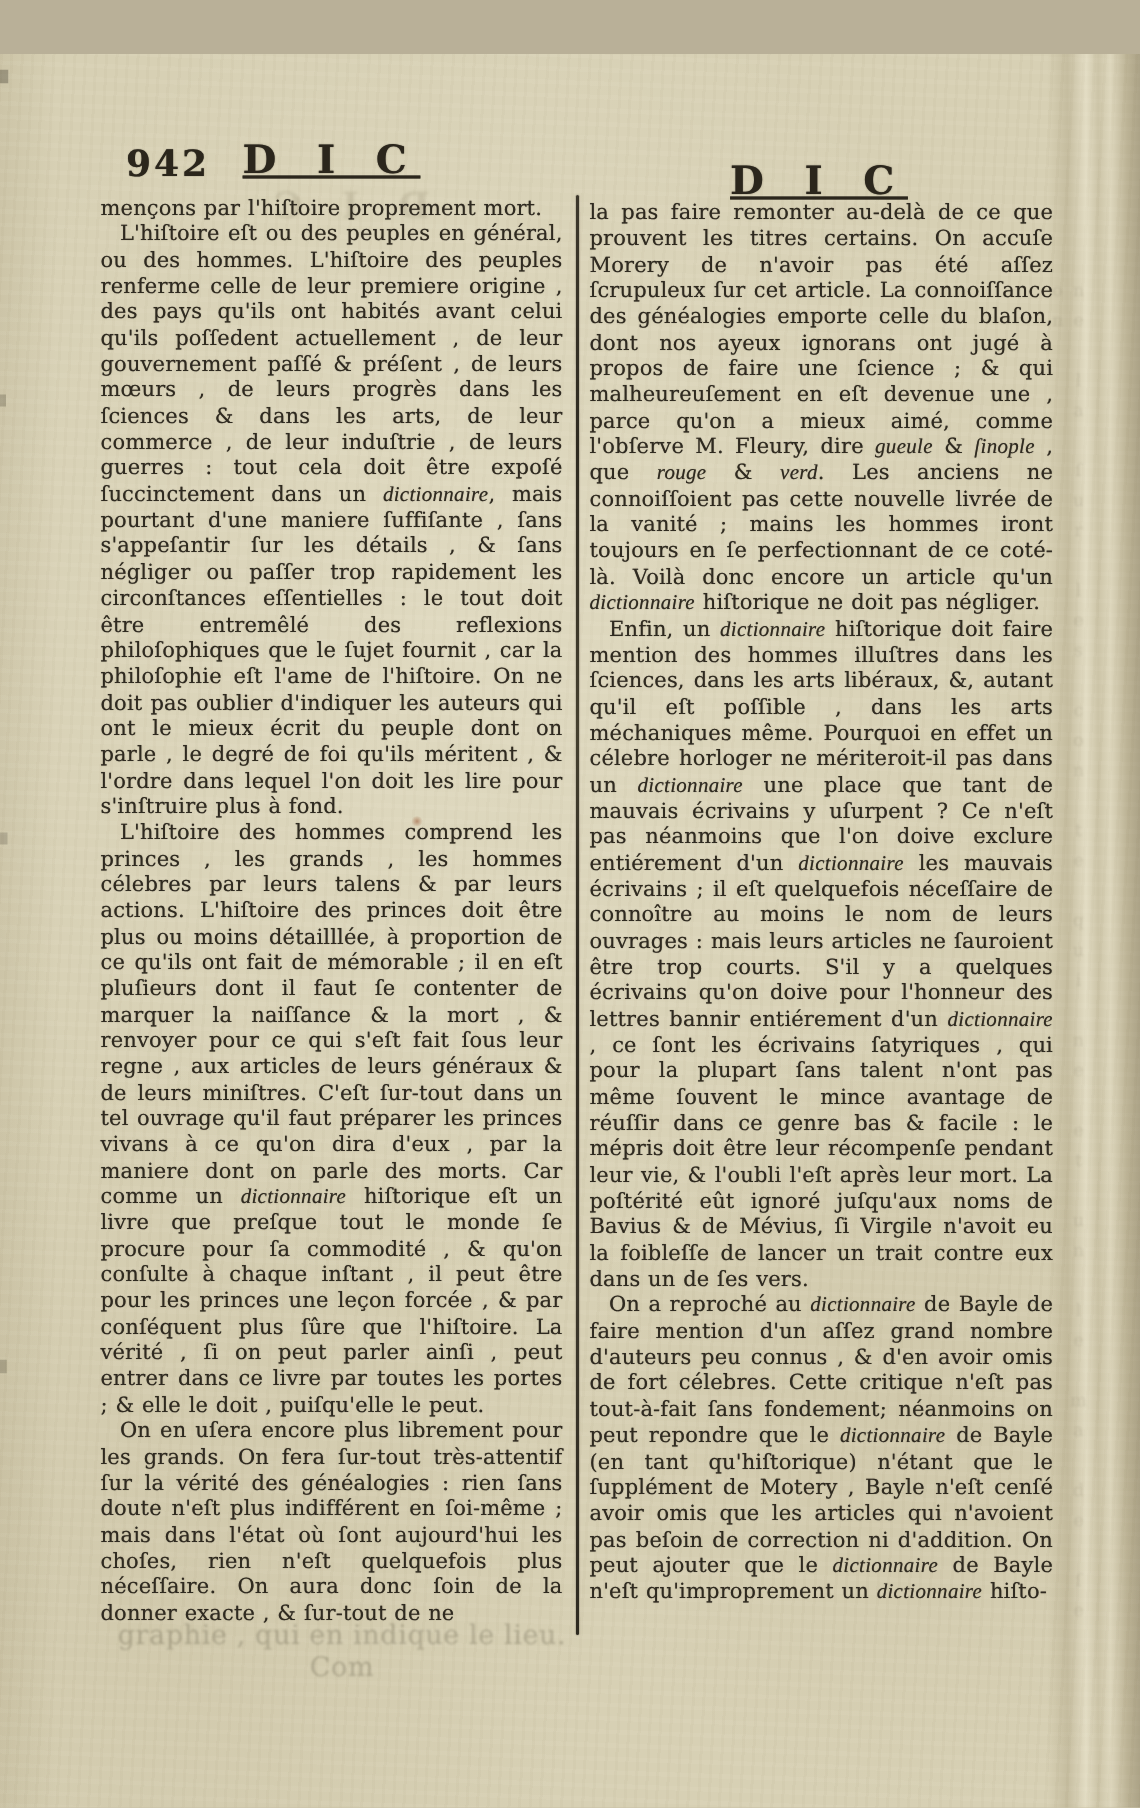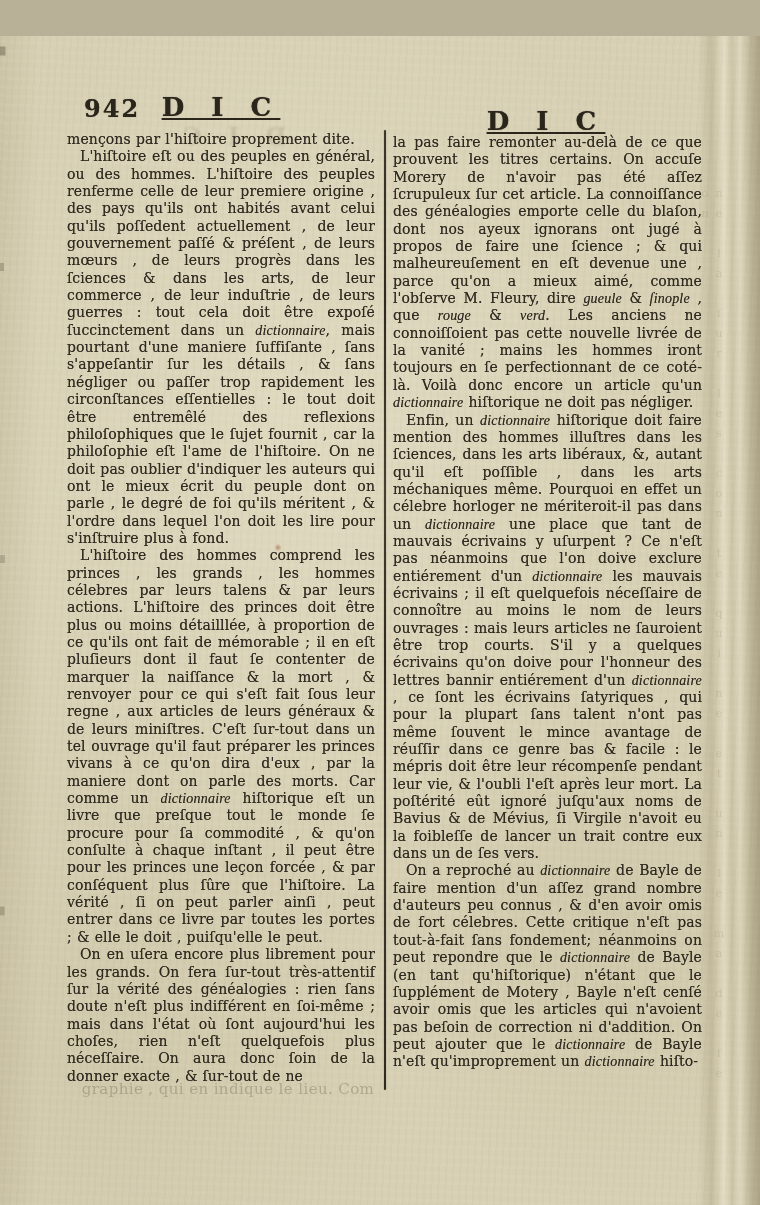--- a/index.html
+++ b/index.html
@@ -64,21 +64,21 @@
   .para.indent{text-indent:13px;}
   .divider{
     position:absolute;left:384px;top:94px;width:2px;height:960px;
     background:linear-gradient(180deg,
       #3c372b 0%, #2e2a20 18%, #45402f 37%, #2e2a20 55%, #3c372b 76%, #2e2a20 100%);
     box-shadow:0 0 1px rgba(46,42,32,0.8);
     border-radius:1px;
   }
   .ghost-line{
     position:absolute;left:78px;top:1044px;width:300px;text-align:center;
-    font-size:15px;color:#56503c;opacity:0.30;filter:blur(0.6px);
+    font-size:18px;color:#56503c;opacity:0.30;filter:blur(0.6px);
     letter-spacing:0.4px;
   }
   .edge-ghost{
     position:absolute;right:34px;top:150px;height:900px;
     writing-mode:vertical-rl;text-orientation:upright;
     font-size:11.5px;letter-spacing:6px;
     color:#5d5540;opacity:0.13;filter:blur(0.7px);
   }
   .edge-marks{
     position:absolute;left:0;top:0;width:3px;height:6px;background:transparent;
@@ -108,21 +108,21 @@
 
   <div class="runhead-ghost">D I C</div>
 
   <div class="pagenum">942</div>
 
   <div class="runhead left">D I C</div>
 
   <div class="runhead right">D I C</div>
 
   <div class="col col-left">
-      <p class="para">mençons par l'hiſtoire proprement dite.</p>
+      <p class="para">mençons par l'hiſtoire proprement mort.</p>
       <p class="para indent">L'hiſtoire eſt ou des peuples en général, ou des hommes. L'hiſtoire des peuples renferme celle de leur premiere origine , des pays qu'ils ont habités avant celui qu'ils poſſedent actuellement , de leur gouvernement paſſé &amp; préſent , de leurs mœurs , de leurs progrès dans les ſciences &amp; dans les arts, de leur commerce , de leur induſtrie , de leurs guerres : tout cela doit être expoſé ſuccinctement dans un <i>dictionnaire</i>, mais pourtant d'une maniere ſuffiſante , ſans s'appeſantir ſur les détails , &amp; ſans négliger ou paſſer trop rapidement les circonſtances eſſentielles : le tout doit être entremêlé des reflexions philoſophiques que le ſujet fournit , car la philoſophie eſt l'ame de l'hiſtoire. On ne doit pas oublier d'indiquer les auteurs qui ont le mieux écrit du peuple dont on parle , le degré de foi qu'ils méritent , &amp; l'ordre dans lequel l'on doit les lire pour s'inſtruire plus à fond.</p>
       <p class="para indent">L'hiſtoire des hommes comprend les princes , les grands , les hommes célebres par leurs talens &amp; par leurs actions. L'hiſtoire des princes doit être plus ou moins détailllée, à proportion de ce qu'ils ont fait de mémorable ; il en eſt pluſieurs dont il faut ſe contenter de marquer la naiſſance &amp; la mort , &amp; renvoyer pour ce qui s'eſt fait ſous leur regne , aux articles de leurs généraux &amp; de leurs miniſtres. C'eſt ſur-tout dans un tel ouvrage qu'il faut préparer les princes vivans à ce qu'on dira d'eux , par la maniere dont on parle des morts. Car comme un <i>dictionnaire</i> hiſtorique eſt un livre que preſque tout le monde ſe procure pour ſa commodité , &amp; qu'on conſulte à chaque inſtant , il peut être pour les princes une leçon forcée , &amp; par conſéquent plus ſûre que l'hiſtoire. La vérité , ſi on peut parler ainſi , peut entrer dans ce livre par toutes les portes ; &amp; elle le doit , puiſqu'elle le peut.</p>
       <p class="para indent">On en uſera encore plus librement pour les grands. On fera ſur-tout très-attentif ſur la vérité des généalogies : rien ſans doute n'eſt plus indifférent en ſoi-même ; mais dans l'état où ſont aujourd'hui les choſes, rien n'eſt quelquefois plus néceſſaire. On aura donc ſoin de la donner exacte , &amp; ſur-tout de ne</p>
     </div>
 
   <div class="divider"></div>
 
   <div class="col col-right">
       <p class="para">la pas faire remonter au-delà de ce que prouvent les titres certains. On accuſe Morery de n'avoir pas été aſſez ſcrupuleux ſur cet article. La connoiſſance des généalogies emporte celle du blaſon, dont nos ayeux ignorans ont jugé à propos de faire une ſcience ; &amp; qui malheureuſement en eſt devenue une , parce qu'on a mieux aimé, comme l'obſerve M. Fleury, dire <i>gueule</i> &amp; <i>ſinople</i> , que <i>rouge</i> &amp; <i>verd</i>. Les anciens ne connoiſſoient pas cette nouvelle livrée de la vanité ; mains les hommes iront toujours en ſe perfectionnant de ce coté-là. Voilà donc encore un article qu'un <i>dictionnaire</i> hiſtorique ne doit pas négliger.</p>
       <p class="para indent">Enfin, un <i>dictionnaire</i> hiſtorique doit faire mention des hommes illuſtres dans les ſciences, dans les arts libéraux, &amp;, autant qu'il eſt poſſible , dans les arts méchaniques même. Pourquoi en effet un célebre horloger ne mériteroit-il pas dans un <i>dictionnaire</i> une place que tant de mauvais écrivains y uſurpent ? Ce n'eſt pas néanmoins que l'on doive exclure entiérement d'un <i>dictionnaire</i> les mauvais écrivains ; il eſt quelquefois néceſſaire de connoître au moins le nom de leurs ouvrages : mais leurs articles ne ſauroient être trop courts. S'il y a quelques écrivains qu'on doive pour l'honneur des lettres bannir entiérement d'un <i>dictionnaire</i> , ce ſont les écrivains ſatyriques , qui pour la plupart ſans talent n'ont pas même ſouvent le mince avantage de réuſſir dans ce genre bas &amp; facile : le mépris doit être leur récompenſe pendant leur vie, &amp; l'oubli l'eſt après leur mort. La poſtérité eût ignoré juſqu'aux noms de Bavius &amp; de Mévius, ſi Virgile n'avoit eu la foibleſſe de lancer un trait contre eux dans un de ſes vers.</p>

